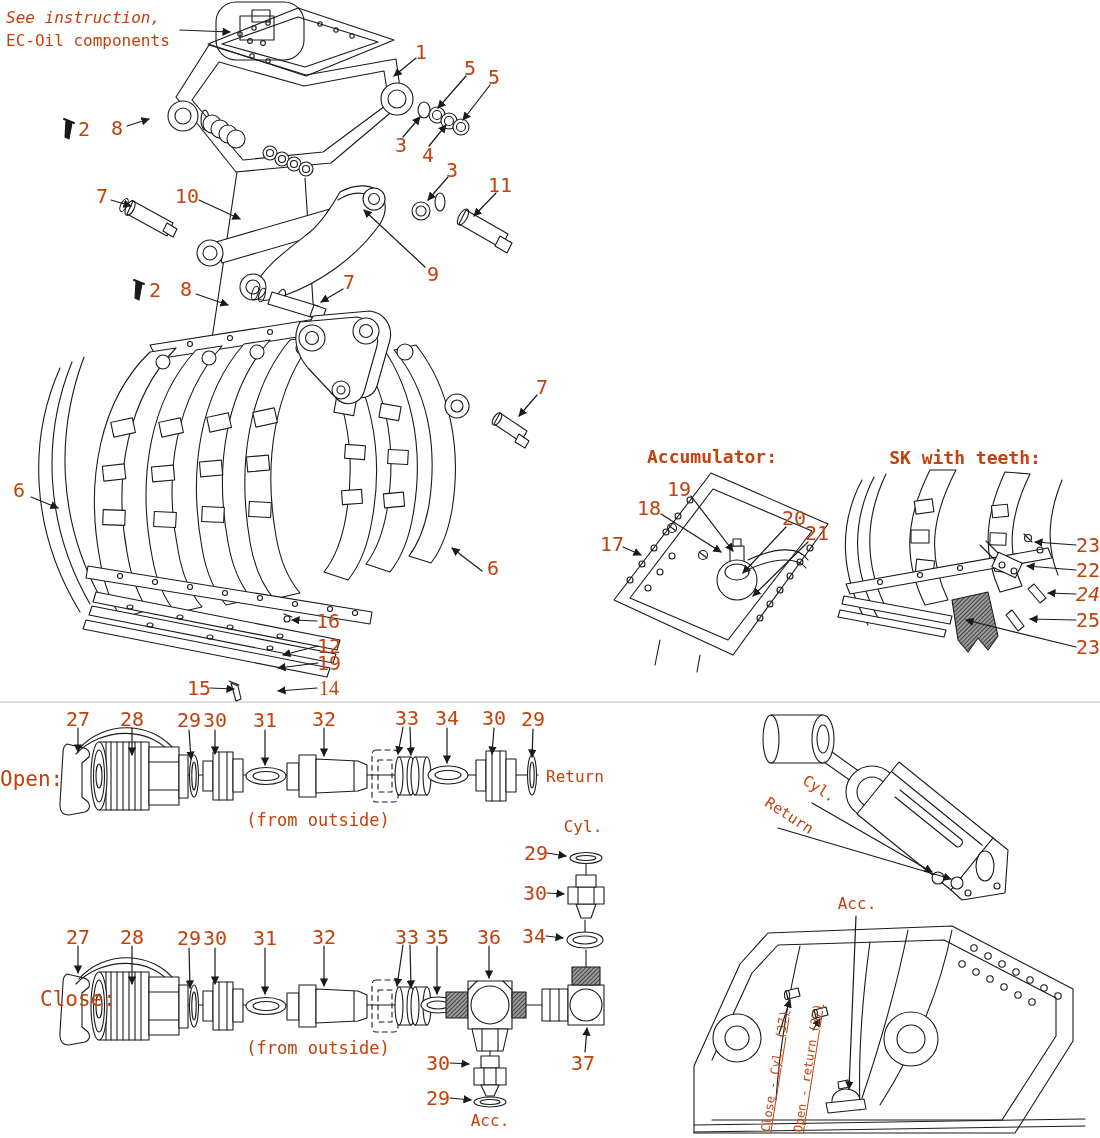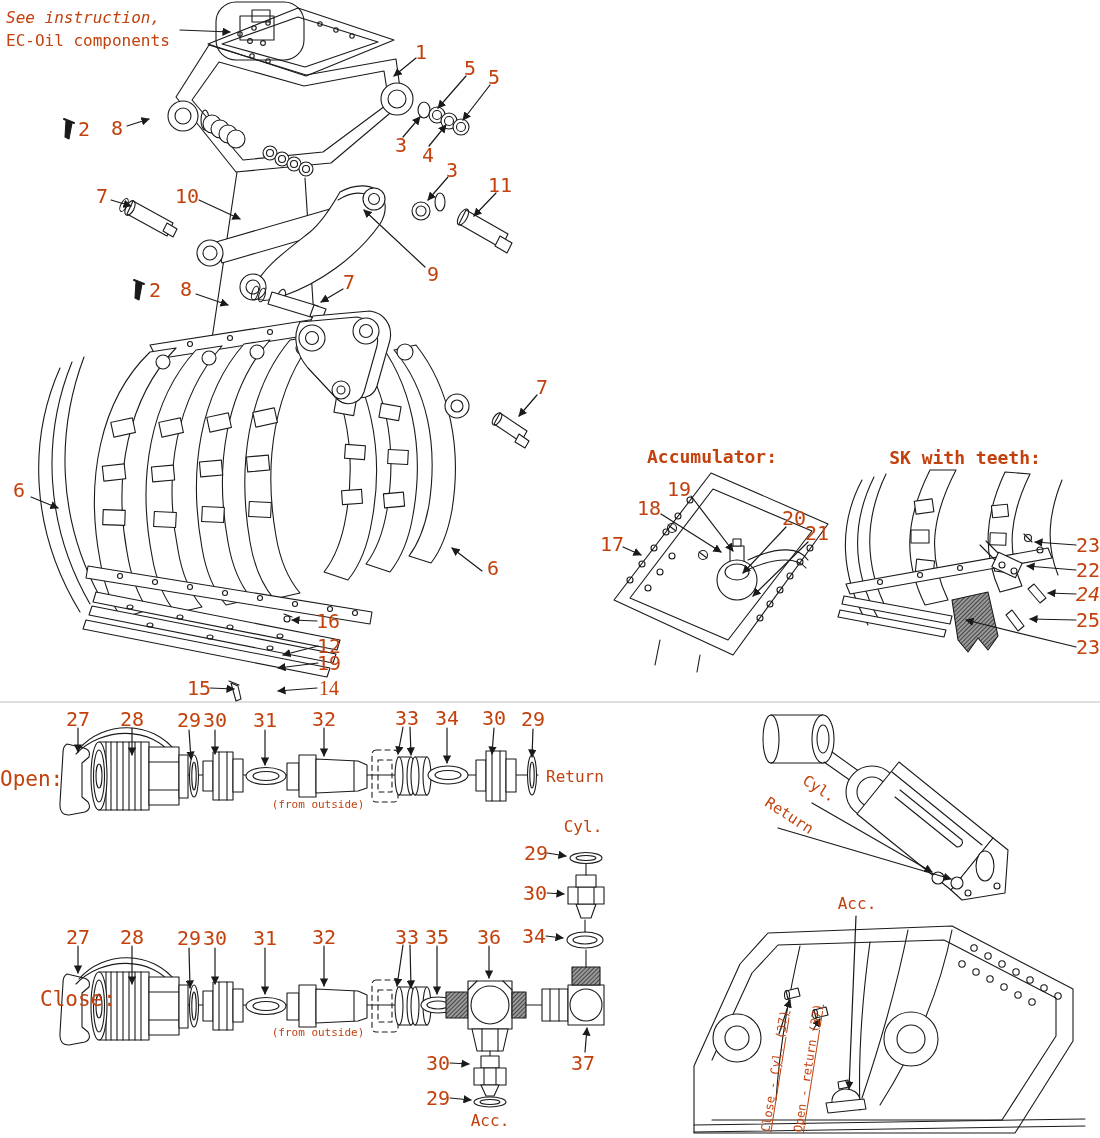--- a/index.html
+++ b/index.html
@@ -5,21 +5,21 @@
   html,body{margin:0;padding:0;background:#fff;}
   #canvas{position:relative;width:1100px;height:1138px;background:#fff;overflow:hidden;
           font-family:"DejaVu Sans Mono",monospace;color:#c2410c;}
   #art{position:absolute;left:0;top:0;}
   .t{position:absolute;white-space:nowrap;line-height:1;}
   .num{font-size:20px;transform:translate(-50%,-50%);}
   .ttl{font-size:18px;transform:translate(-50%,-50%);font-weight:bold;}
   .rowlab{font-size:21px;transform:translateY(-50%);}
   .lbl{font-size:16px;transform:translate(-50%,-50%);}
   .lbl-l{font-size:16px;transform:translateY(-50%);}
-  .sm{font-size:11px;transform:translate(-50%,-50%);}
+  .sm{font-size:17px;transform:translate(-50%,-50%);margin-top:16px;}
   .note1{font-size:16px;font-style:italic;}
   .note2{font-size:16px;}
   .rot-cyl{font-size:15px;transform:translate(-50%,-50%) rotate(33deg);}
   .rot-ret{font-size:15px;transform:translate(-50%,-50%) rotate(33deg);}
   .rot-frame{font-size:12px;text-decoration:underline;transform:translate(-50%,-50%) rotate(-81deg);}
 </style>
 </head>
 <body>
 
 <div id="canvas">

